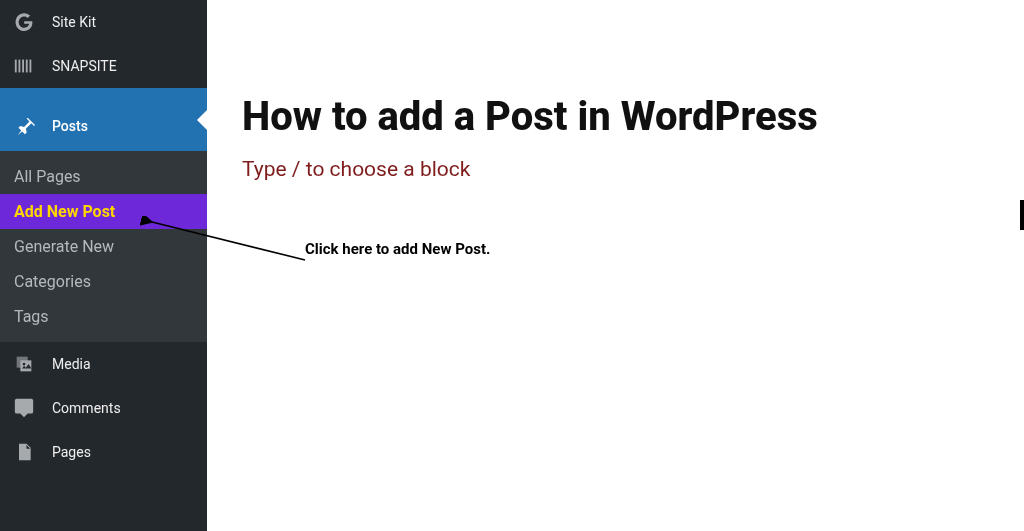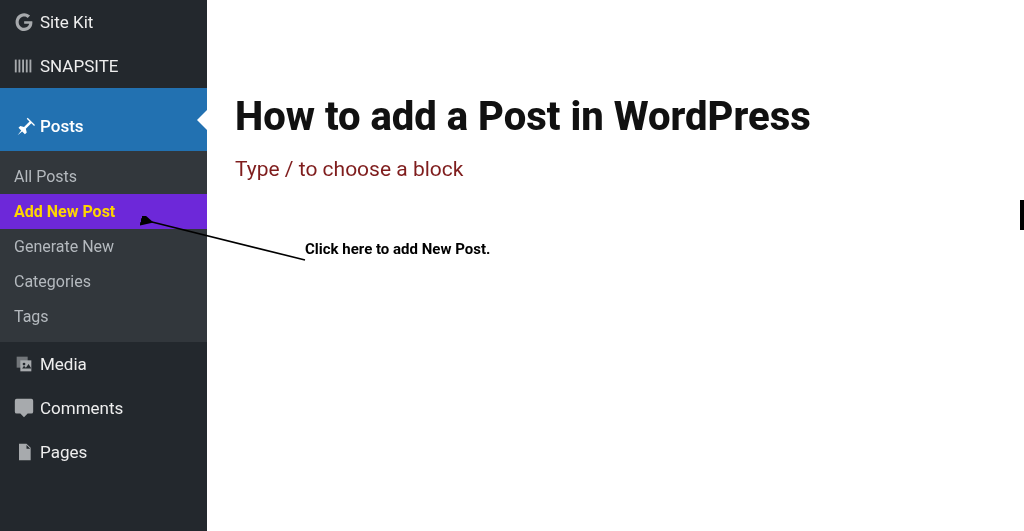--- a/index.html
+++ b/index.html
@@ -17,23 +17,23 @@
       color: #eee;
       display: flex;
       flex-direction: column;
       flex-shrink: 0;
     }
     .sidebar-item {
       display: flex;
       align-items: center;
       padding: 10px 12px;
       color: #eee;
-      font-size: 17px;
+      font-size: 14px;
       cursor: pointer;
-      gap: 4px;
+      gap: 16px;
     }
     .sidebar-item .icon {
       width: 24px;
       height: 24px;
       display: flex;
       align-items: center;
       justify-content: center;
       color: #a7aaad;
     }
     .sidebar-item.active {
@@ -64,21 +64,21 @@
       font-size: 16px;
       cursor: pointer;
     }
     .submenu-item.highlight {
       background: #6d28d9;
       color: #ffd500;
       font-weight: 700;
     }
     .content {
       flex: 1;
-      padding: 95px 20px 20px 28px;
+      padding: 95px 20px 20px 35px;
       position: relative;
       border-radius: 29px;
     }
     .title {
       font-size: 40px;
       font-weight: 800;
       color: #111;
       line-height: 1.1;
       margin-bottom: 18px;
     }
@@ -139,21 +139,21 @@
   <div class="sidebar-item active" style="padding-top:26px;padding-bottom:13px;">
     <span class="icon">
       <svg width="22" height="22" viewBox="0 0 24 24" fill="currentColor">
           <path d="M16 3l-1 1 3 3-6 6-4-1-2 2 3 3-4 5 5-4 3 3 2-2-1-4 6-6 3 3 1-1-8-8z"></path>
         </svg>
     </span>
     <span>Posts</span>
   </div>
 
   <div class="submenu">
-    <div class="submenu-item">All Posts</div>
+    <div class="submenu-item">All Pages</div>
     <div class="submenu-item highlight">Add New Post</div>
     <div class="submenu-item">Generate New</div>
     <div class="submenu-item">Categories</div>
     <div class="submenu-item">Tags</div>
   </div>
 
   <div class="sidebar-item">
     <span class="icon">
       <svg width="22" height="22" viewBox="0 0 24 24" fill="currentColor">
           <path d="M4 4h12v12H4z" opacity=".6"></path>

